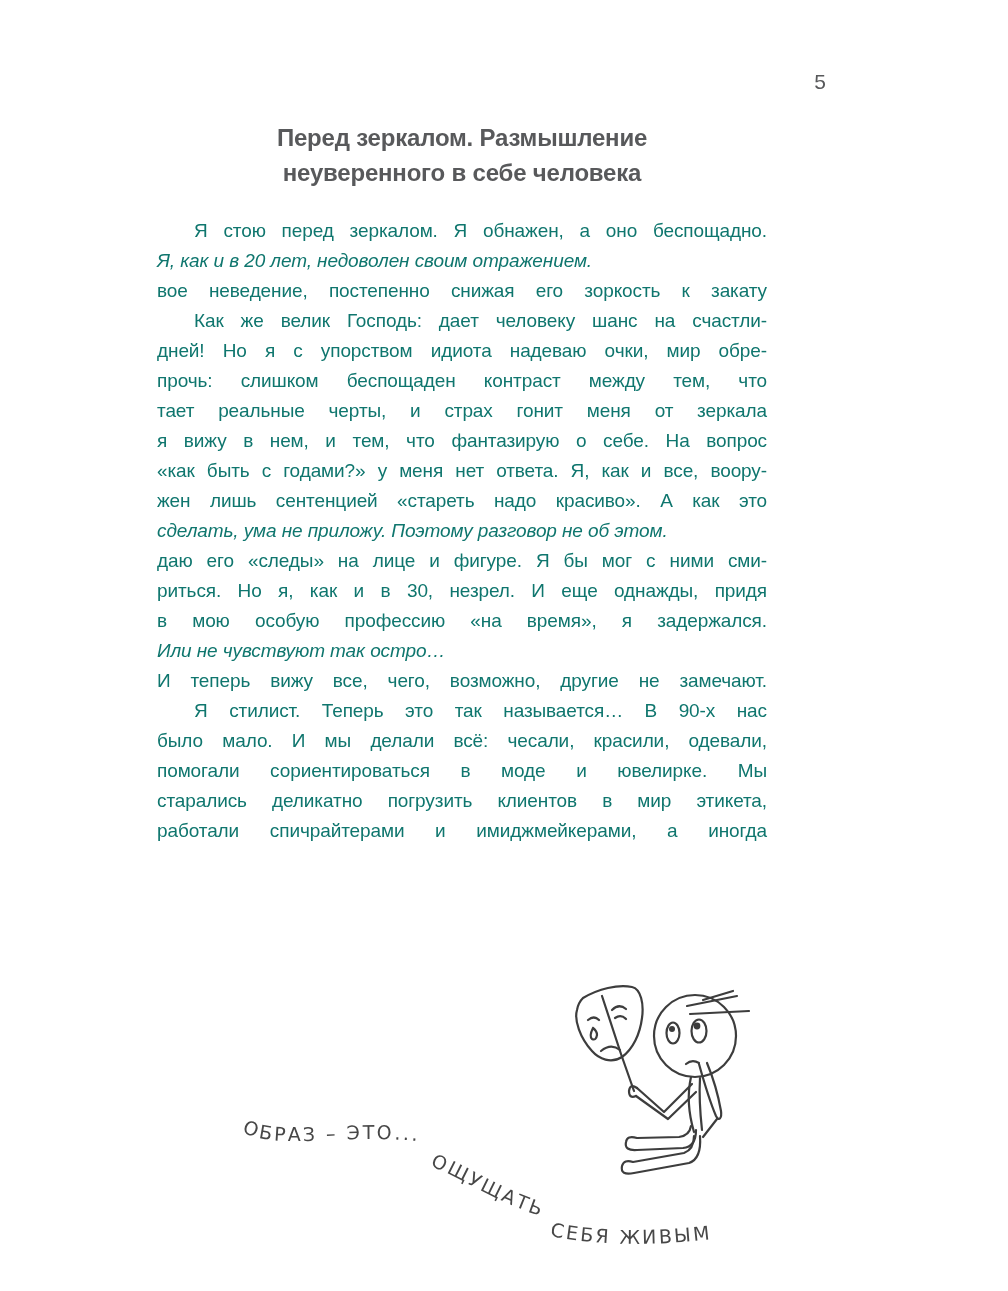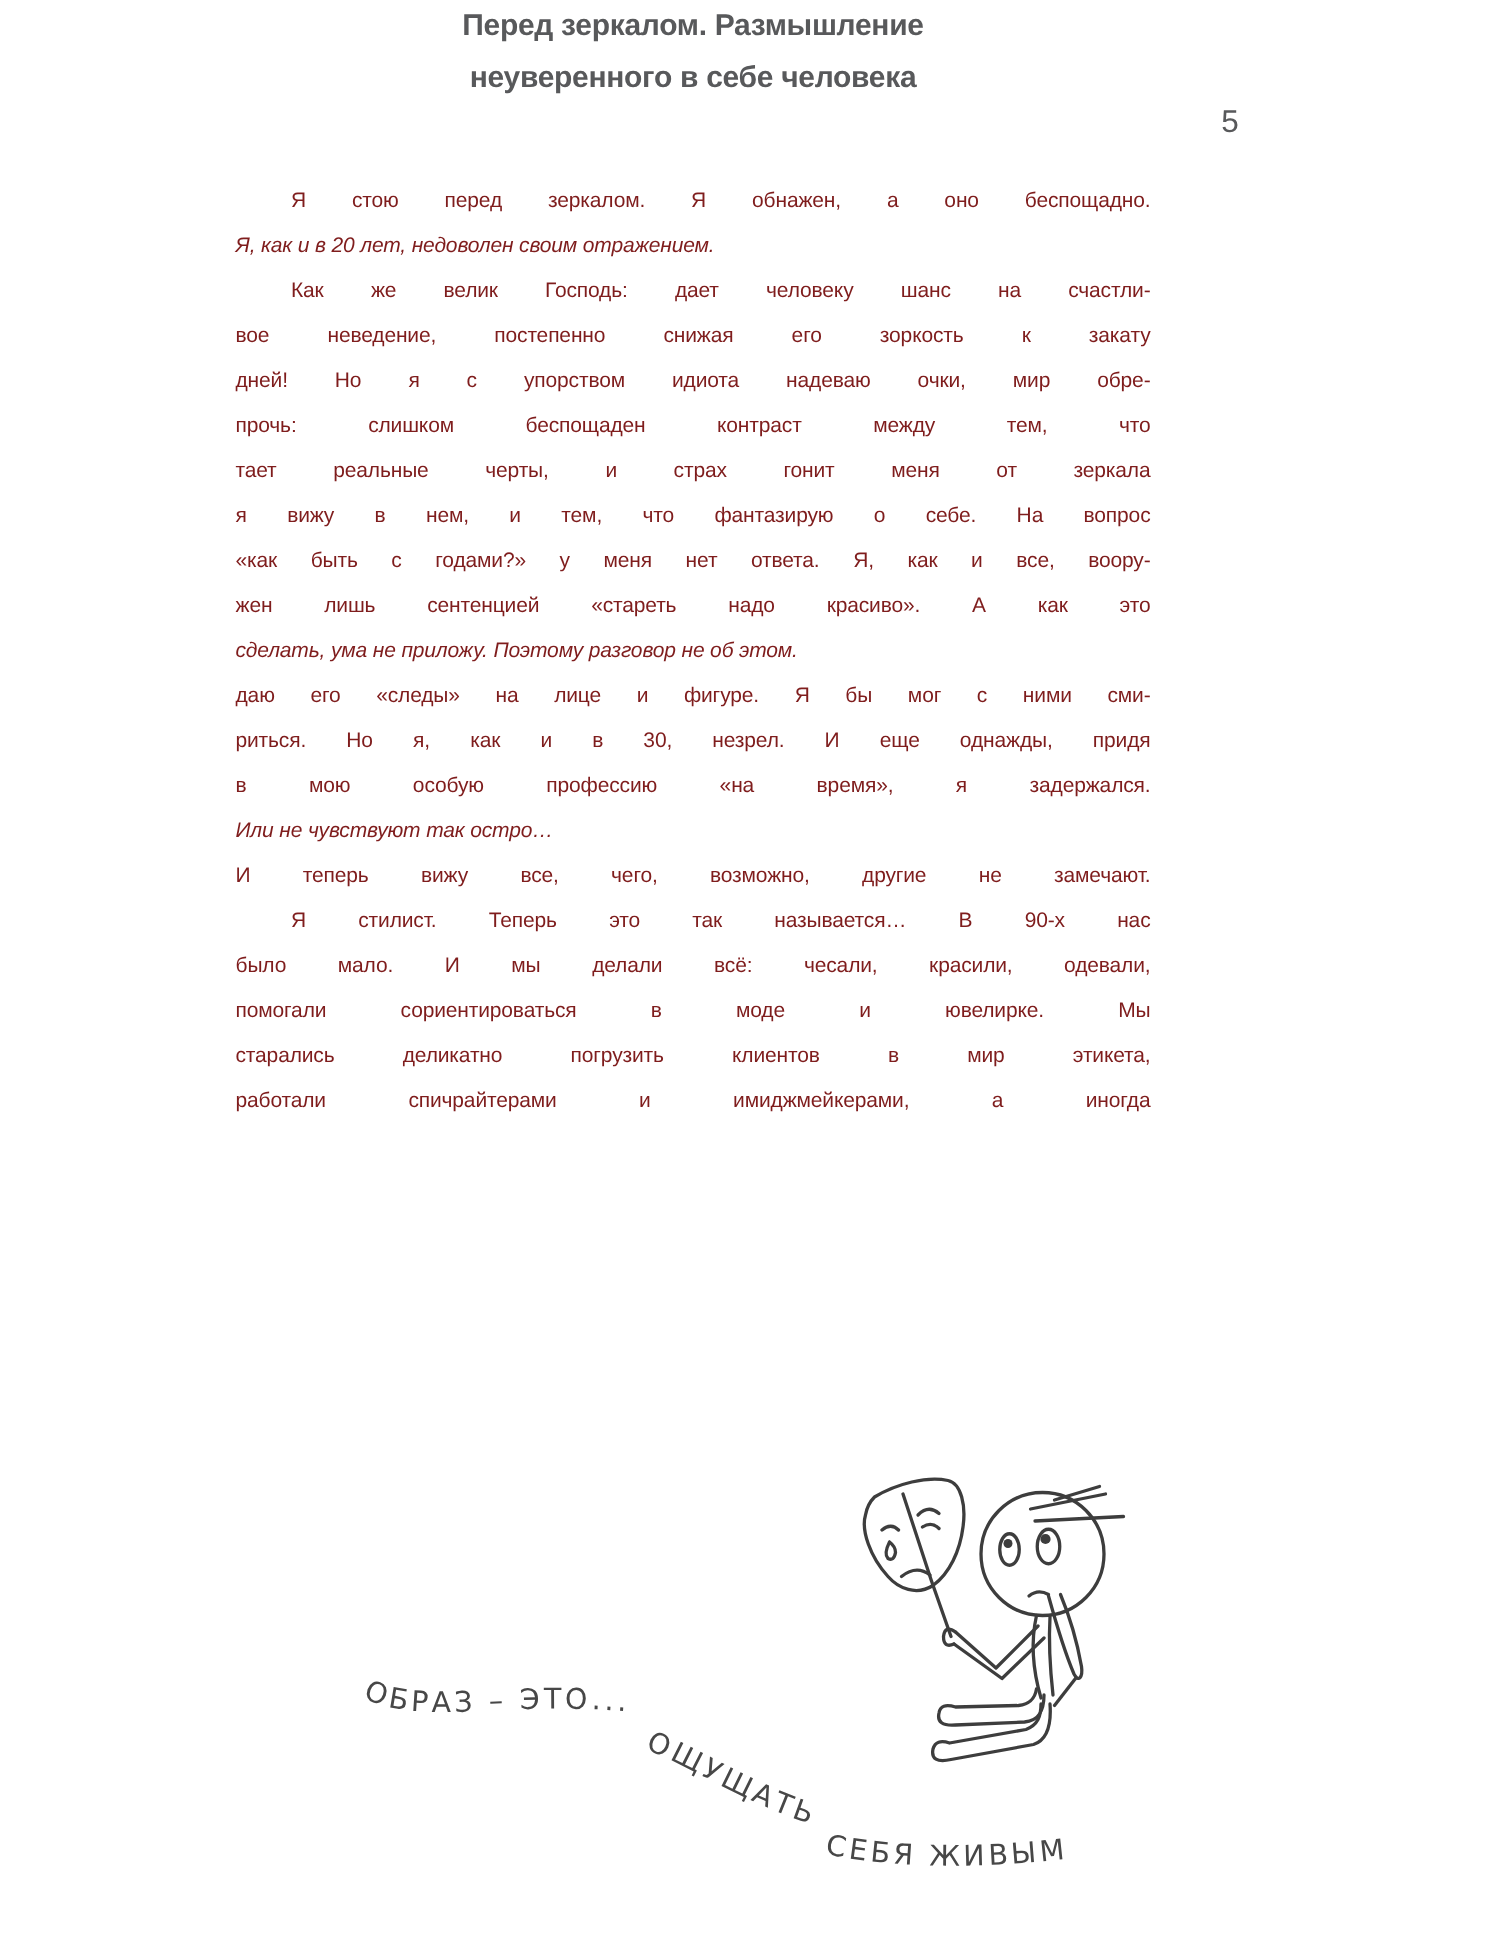--- a/index.html
+++ b/index.html
@@ -9,27 +9,28 @@
     font-family:"Liberation Sans","DejaVu Sans",sans-serif;
   }
   .folio{
     position:absolute;left:796px;top:70px;width:48px;
     text-align:center;font-size:21px;color:#58595b;
   }
   .content{
     position:absolute;left:157px;top:0;width:610px;
   }
   .title{
+    margin-top:120px;
     text-align:center;
-    font-size:20px;line-height:35px;font-weight:700;
+    font-size:24px;line-height:35px;font-weight:700;
     color:#58595b;letter-spacing:-0.2px;
   }
   .body-text{
-    margin-top:48px;
-    font-size:14px;line-height:30px;color:#7f1d1d;
+    margin-top:26px;
+    font-size:19px;line-height:30px;color:#0f766e;
     letter-spacing:-0.1px;
   }
   .line{
     text-align:justify;text-align-last:justify;
     white-space:normal;height:30px;overflow:visible;
   }
   .line.endline{text-align-last:left;font-style:italic;}
   .line.first{text-indent:37px;}
   .illustration{
     position:absolute;left:200px;top:960px;width:600px;height:330px;
@@ -54,22 +55,22 @@
   <div class="title">
     <div>Перед зеркалом. Размышление</div>
     <div>неуверенного в себе человека</div>
   </div>
   <div class="body-text">
       <div>
         <div class="line first">Я стою перед зеркалом. Я обнажен, а оно беспощадно.</div>
         <div class="line endline">Я, как и в 20 лет, недоволен своим отражением.</div>
       </div>
       <div>
+        <div class="line">вое неведение, постепенно снижая его зоркость к закату</div>
         <div class="line first">Как же велик Господь: дает человеку шанс на счастли-</div>
-        <div class="line">вое неведение, постепенно снижая его зоркость к закату</div>
         <div class="line">дней! Но я с упорством идиота надеваю очки, мир обре-</div>
         <div class="line">прочь: слишком беспощаден контраст между тем, что</div>
         <div class="line">тает реальные черты, и страх гонит меня от зеркала</div>
         <div class="line">я вижу в нем, и тем, что фантазирую о себе. На вопрос</div>
         <div class="line">«как быть с годами?» у меня нет ответа. Я, как и все, воору-</div>
         <div class="line">жен лишь сентенцией «стареть надо красиво». А как это</div>
         <div class="line endline">сделать, ума не приложу. Поэтому разговор не об этом.</div>
       </div>
       <div>
         <div class="line">даю его «следы» на лице и фигуре. Я бы мог с ними сми-</div>

